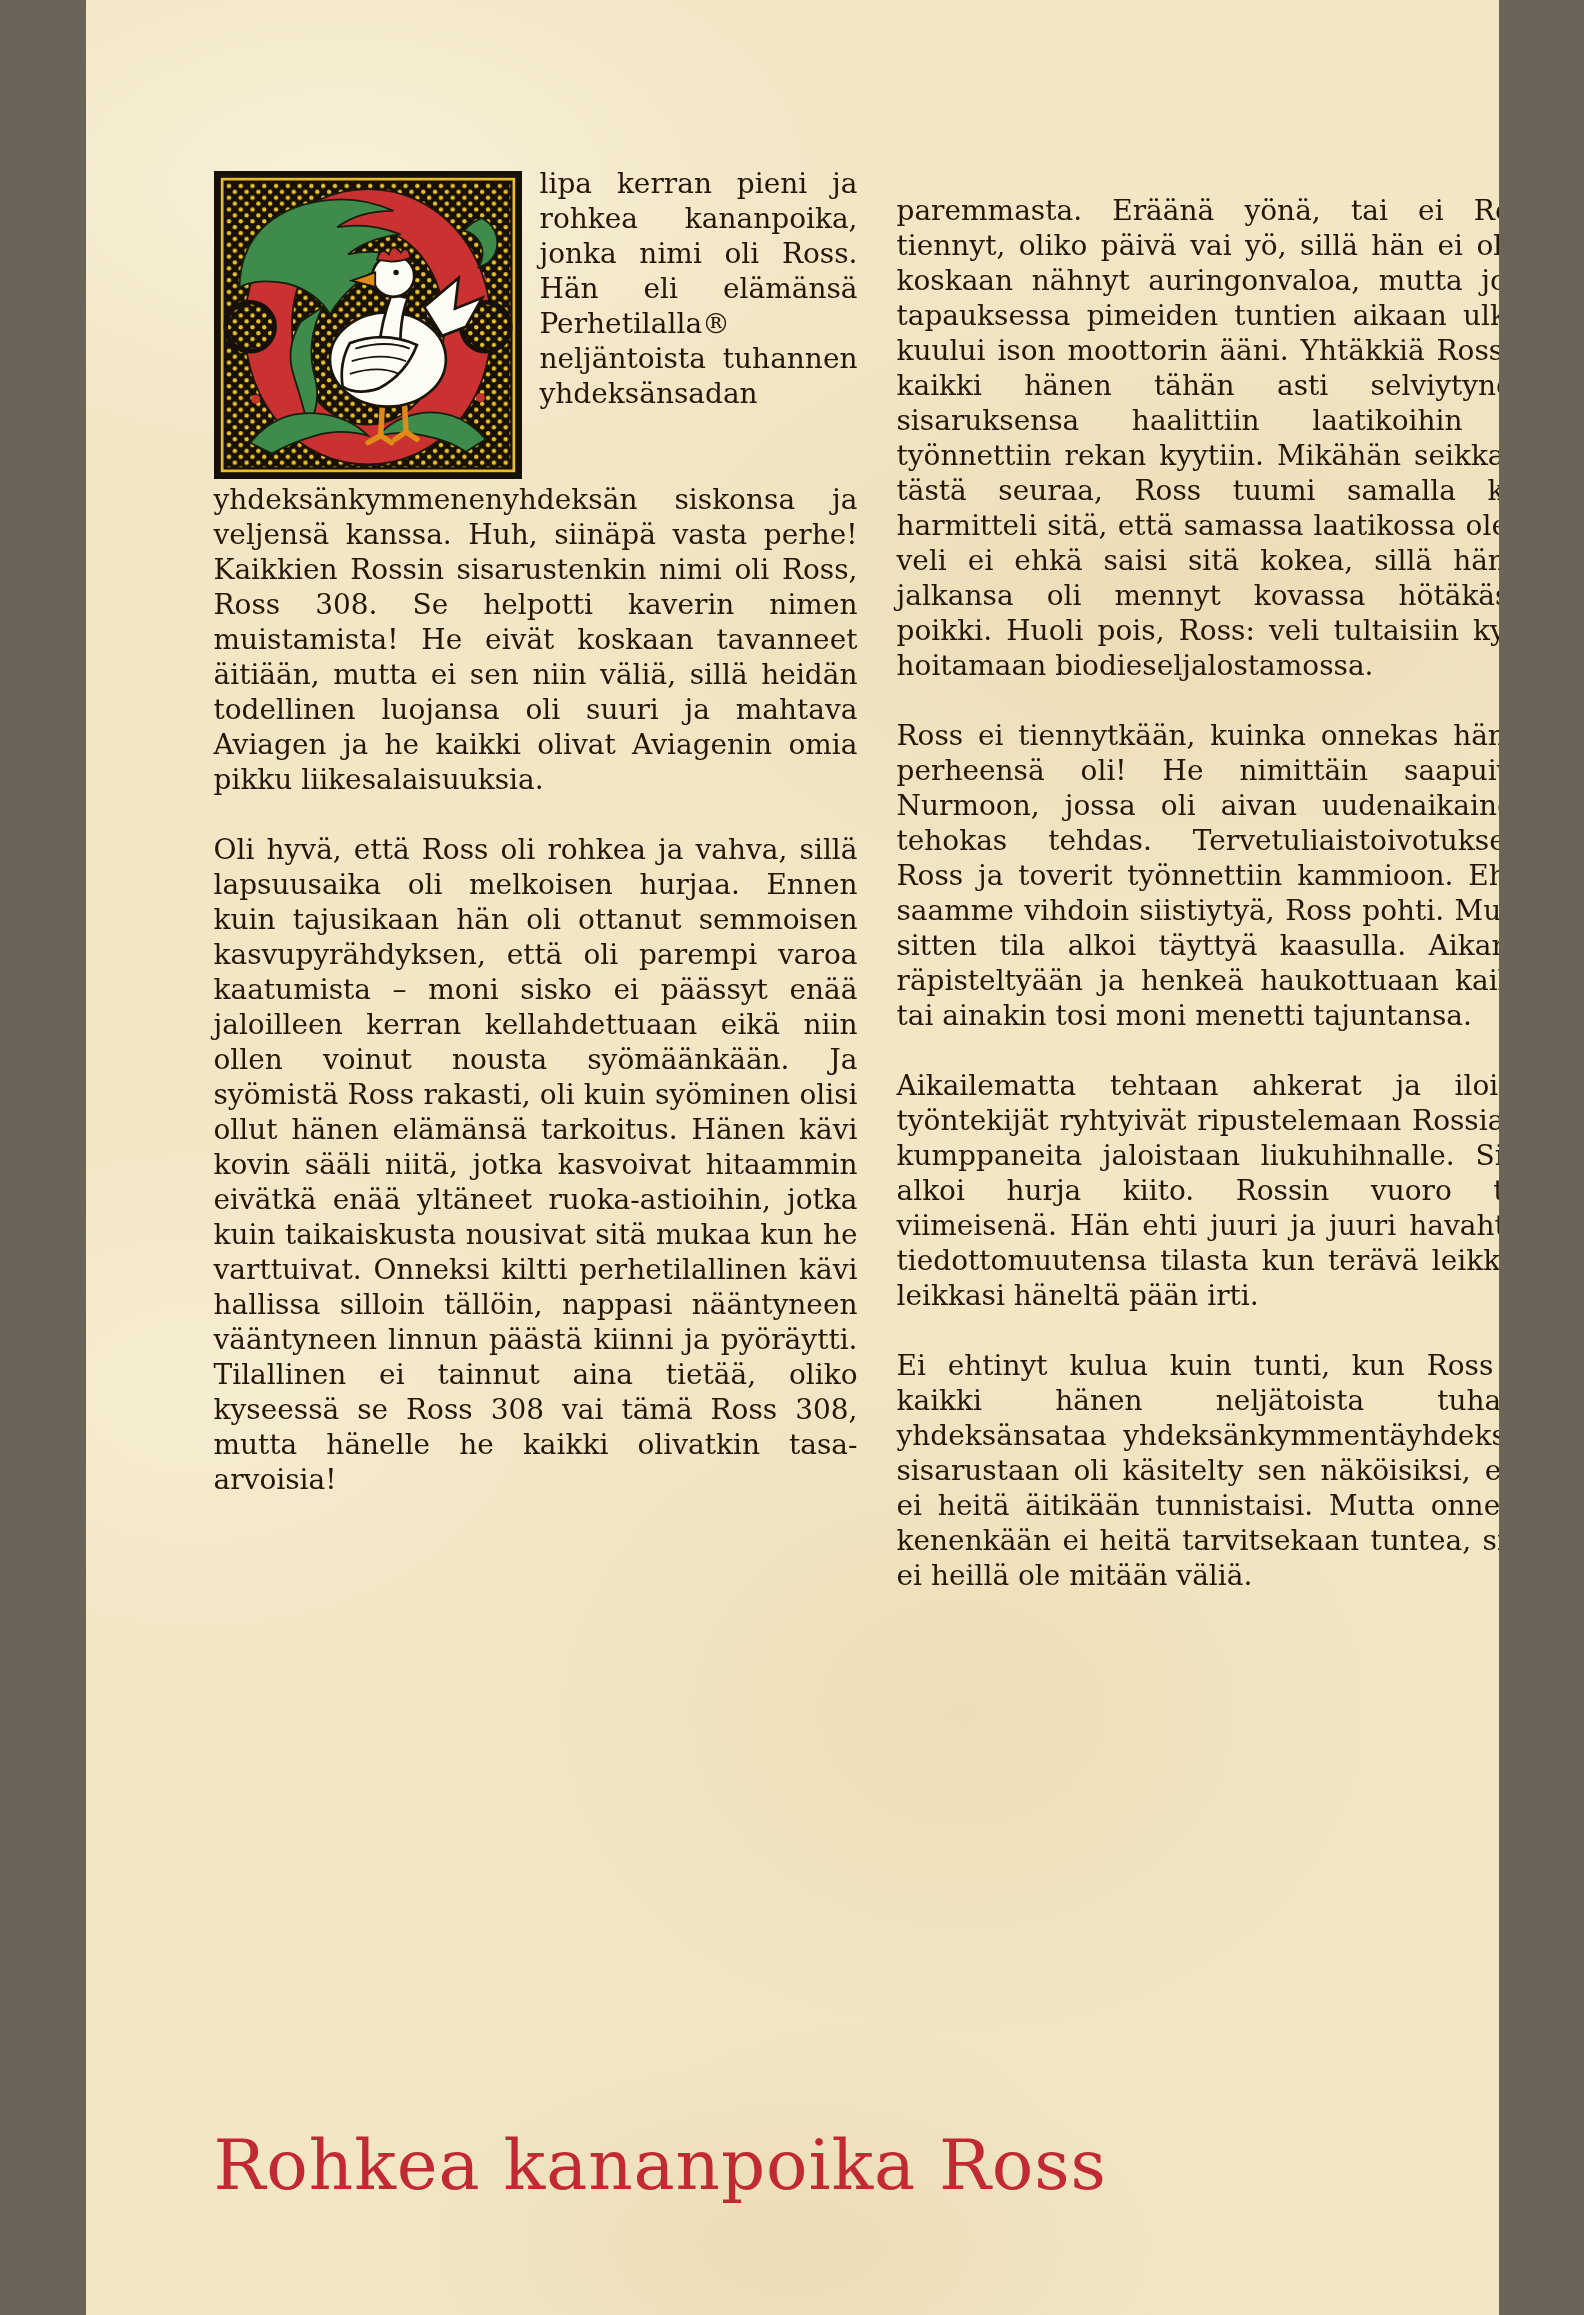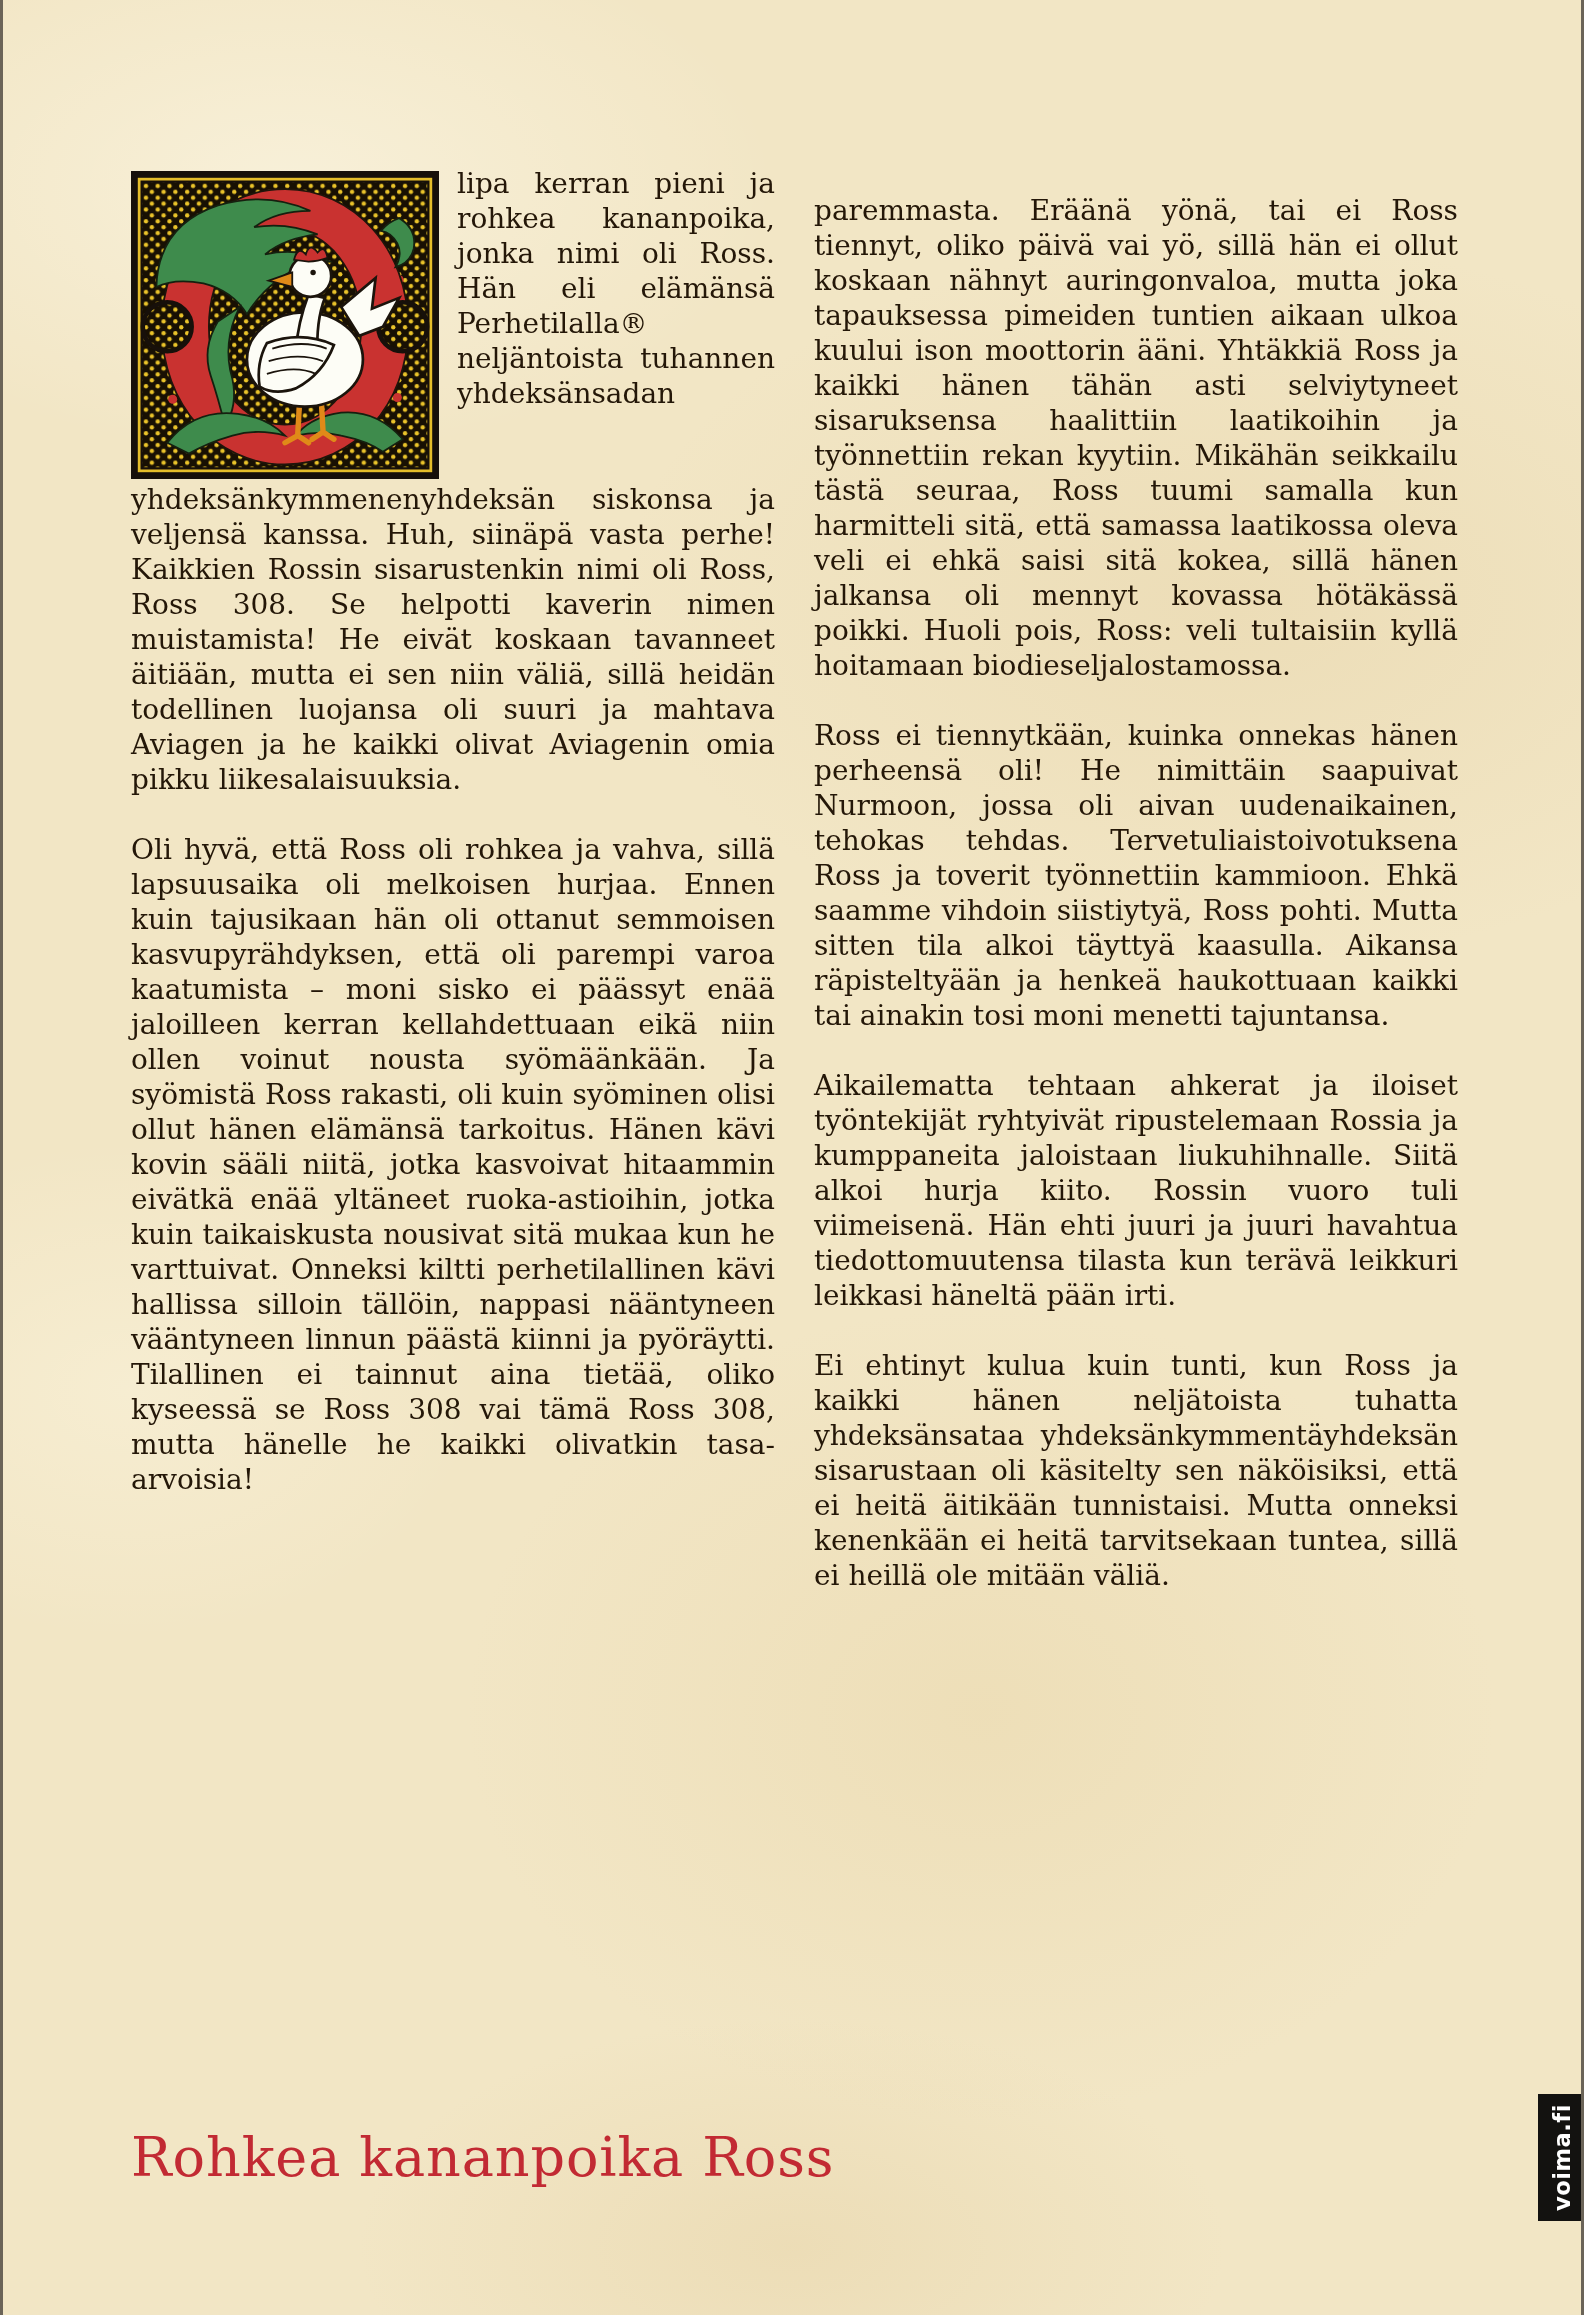--- a/index.html
+++ b/index.html
@@ -1,18 +1,18 @@
 <!DOCTYPE html>
 <html style="font-size:14.5px"><head>
 <meta charset="utf-8">
 <style>
   html,body{margin:0;padding:0;background:#6b6458;}
   .page{
     position:relative;
-    width:1578px;height:2316px;
+    width:1413px;height:2316px;
     margin:0 auto;
     overflow:hidden;
     background:
       radial-gradient(ellipse 814px 452px at 18% 8%,  rgba(255,252,240,.45), rgba(255,252,240,0) 60%),
       radial-gradient(ellipse 995px 588px at 78% 26%, rgba(215,188,132,.22), rgba(215,188,132,0) 62%),
       radial-gradient(ellipse 859px 678px at 62% 74%, rgba(226,203,150,.28), rgba(226,203,150,0) 60%),
       radial-gradient(ellipse 633px 452px at 8% 60%,  rgba(255,250,232,.35), rgba(255,250,232,0) 55%),
       radial-gradient(ellipse 724px 380px at 50% 97%, rgba(219,193,139,.25), rgba(219,193,139,0) 60%),
       #f2e6c5;
   }
@@ -35,21 +35,21 @@
     margin:4.5px 18px 3.6px 0;
   }
   .dropcap svg{display:block;width:100%;height:100%;}
   .sr{
     position:absolute;width:0.9px;height:0.9px;overflow:hidden;
     clip:rect(0 0 0 0);white-space:nowrap;
   }
   .title{
     position:absolute;left:128px;top:2128px;
     font-family:"DejaVu Serif",serif;
-    font-size:54px;line-height:1.1;
+    font-size:69px;line-height:1.1;
     letter-spacing:0.9px;
     color:#c22a33;
     white-space:nowrap;
   }
   .logo{
     position:absolute;left:1535px;top:2094px;
     width:47px;height:127px;
     background:#131210;
     color:#ffffff;
     display:flex;align-items:center;justify-content:center;

